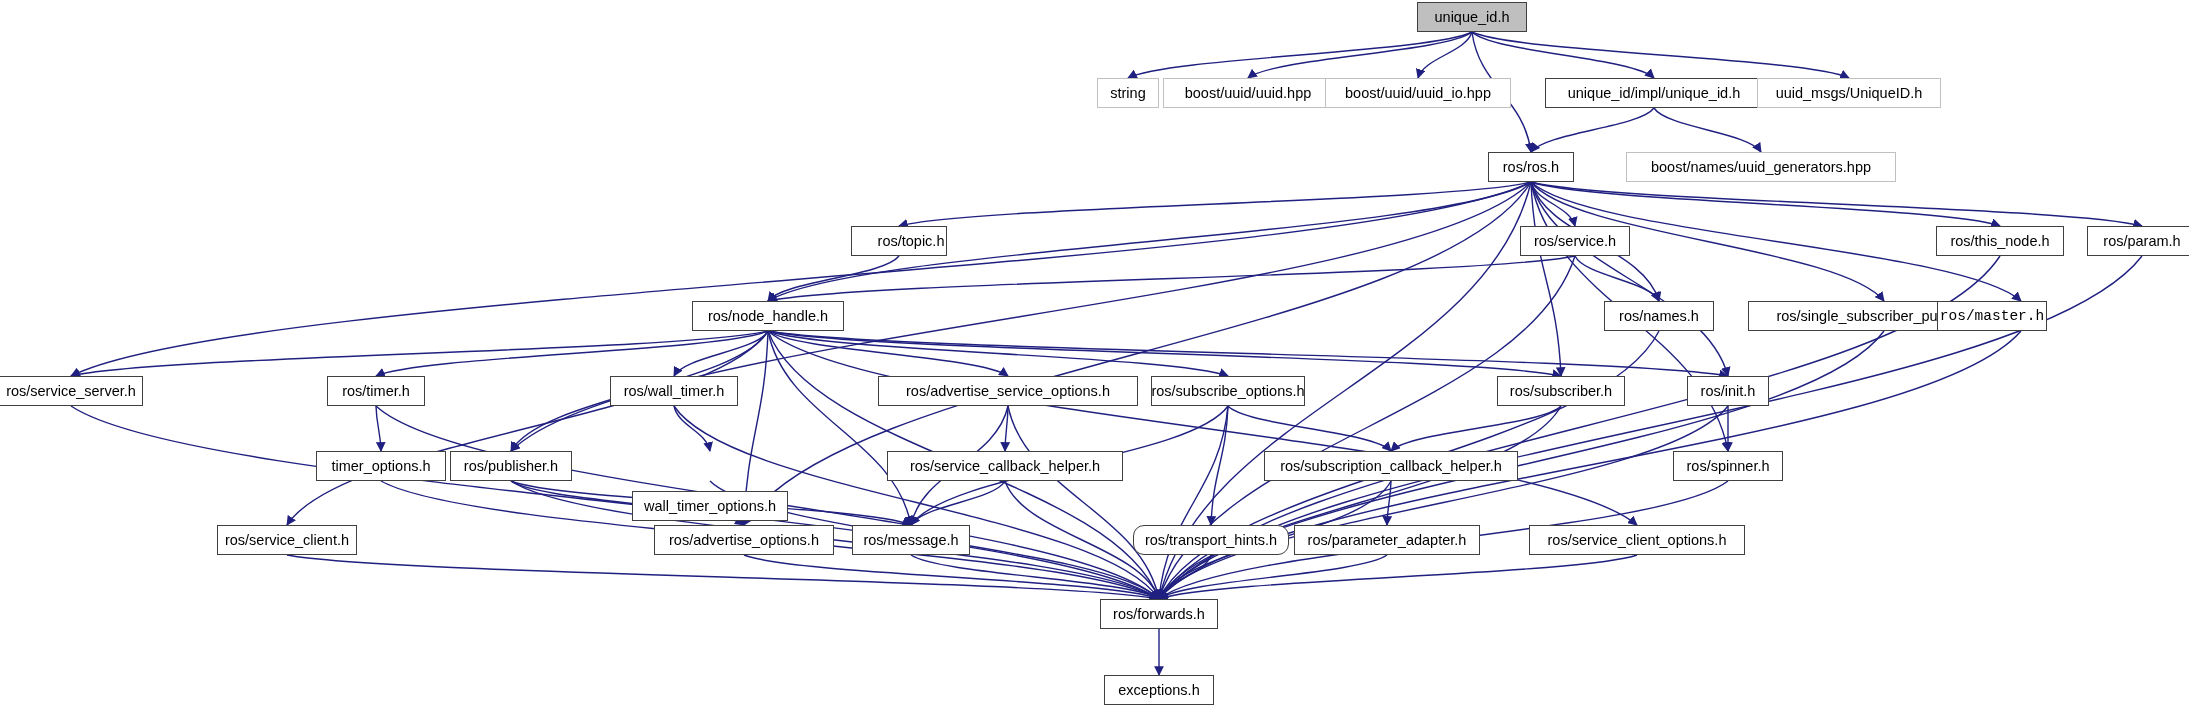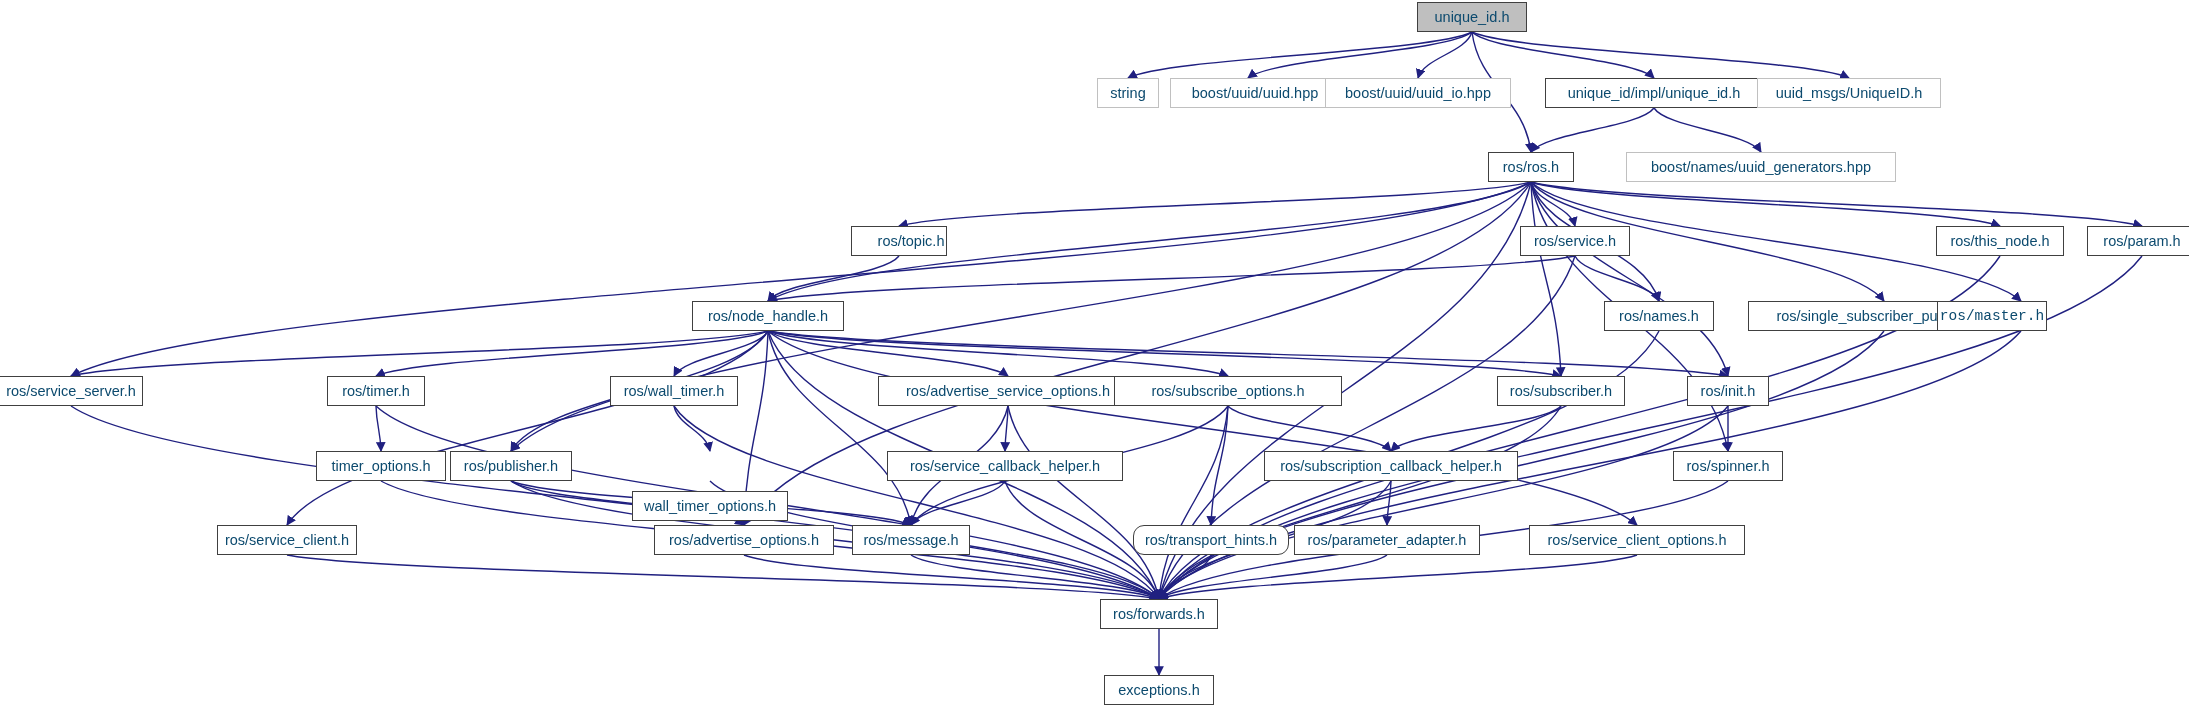--- a/index.html
+++ b/index.html
@@ -25,21 +25,21 @@
   }
   .node {
     position: absolute;
     box-sizing: border-box;
     display: flex;
     align-items: center;
     justify-content: center;
     height: 30px;
     border: 1px solid #c0c0c0;
     background: #ffffff;
-    color: #0c4a6e;
+    color: #000000;
     font-size: 14.5px;
     line-height: 1;
     white-space: nowrap;
     padding: 0 8px;
     transform: translate(-50%, -50%);
     z-index: 5;
   }
   .node.solid {
     border: 1.5px solid #404040;
   }
@@ -135,39 +135,39 @@
         <path d="M 911 555 C 940.76 574.8, 1129.24 579.2, 1159 599" marker-end="url(#arrow)"></path>
         <path d="M 1211 555 C 1204.76 574.8, 1165.24 579.2, 1159 599" marker-end="url(#arrow)"></path>
         <path d="M 1387 555 C 1359.64 574.8, 1186.36 579.2, 1159 599" marker-end="url(#arrow)"></path>
         <path d="M 1637 555 C 1579.64 574.8, 1216.36 579.2, 1159 599" marker-end="url(#arrow)"></path>
         <path d="M 1159 629 C 1159 649.7, 1159 654.3, 1159 675" marker-end="url(#arrow)"></path>
       </g>
   </svg>
   <div id="node-layer">
       <div class="node current" style="left: 1472px; top: 17px; width: 110px;">unique_id.h</div>
       <div class="node" style="left: 1128px; top: 93px; width: 62px;">string</div>
-      <div class="node" style="left: 1248px; top: 93px; width: 170px; margin-left: 7px;">boost/uuid/uuid.hpp</div>
+      <div class="node" style="left: 1248px; top: 93px; width: 170px;">boost/uuid/uuid.hpp</div>
       <div class="node" style="left: 1418px; top: 93px; width: 186px;">boost/uuid/uuid_io.hpp</div>
       <div class="node solid" style="left: 1654px; top: 93px; width: 218px;">unique_id/impl/unique_id.h</div>
       <div class="node" style="left: 1849px; top: 93px; width: 184px;">uuid_msgs/UniqueID.h</div>
       <div class="node solid" style="left: 1531px; top: 167px; width: 86px;">ros/ros.h</div>
       <div class="node" style="left: 1761px; top: 167px; width: 270px;">boost/names/uuid_generators.hpp</div>
       <div class="node solid" style="left: 899px; top: 241px; width: 96px; padding-left: 32px;">ros/topic.h</div>
       <div class="node solid" style="left: 1575px; top: 241px; width: 110px;">ros/service.h</div>
       <div class="node solid" style="left: 2000px; top: 241px; width: 128px;">ros/this_node.h</div>
       <div class="node solid" style="left: 2142px; top: 241px; width: 110px;">ros/param.h</div>
       <div class="node solid" style="left: 768px; top: 316px; width: 152px;">ros/node_handle.h</div>
       <div class="node solid" style="left: 1659px; top: 316px; width: 110px;">ros/names.h</div>
       <div class="node solid" style="left: 1884px; top: 316px; width: 272px;">ros/single_subscriber_publisher.h</div>
       <div class="node solid" style="left: 1992px; top: 316px; width: 110px; font-family: Liberation Mono, monospace;">ros/master.h</div>
       <div class="node solid" style="left: 71px; top: 391px; width: 144px;">ros/service_server.h</div>
       <div class="node solid" style="left: 376px; top: 391px; width: 98px;">ros/timer.h</div>
       <div class="node solid" style="left: 674px; top: 391px; width: 128px;">ros/wall_timer.h</div>
       <div class="node solid" style="left: 1008px; top: 391px; width: 260px;">ros/advertise_service_options.h</div>
-      <div class="node solid" style="left: 1228px; top: 391px; width: 228px;">ros/subscribe_options.h</div>
+      <div class="node solid" style="left: 1228px; top: 391px; width: 154px;">ros/subscribe_options.h</div>
       <div class="node solid" style="left: 1561px; top: 391px; width: 128px;">ros/subscriber.h</div>
       <div class="node solid" style="left: 1728px; top: 391px; width: 82px;">ros/init.h</div>
       <div class="node solid" style="left: 381px; top: 466px; width: 130px;">timer_options.h</div>
       <div class="node solid" style="left: 511px; top: 466px; width: 122px;">ros/publisher.h</div>
       <div class="node solid" style="left: 710px; top: 466px; width: 156px; margin-top: 40px;">wall_timer_options.h</div>
       <div class="node solid" style="left: 1005px; top: 466px; width: 236px;">ros/service_callback_helper.h</div>
       <div class="node solid" style="left: 1391px; top: 466px; width: 254px;">ros/subscription_callback_helper.h</div>
       <div class="node solid" style="left: 1728px; top: 466px; width: 110px;">ros/spinner.h</div>
       <div class="node solid" style="left: 287px; top: 540px; width: 140px;">ros/service_client.h</div>
       <div class="node solid" style="left: 744px; top: 540px; width: 180px;">ros/advertise_options.h</div>

